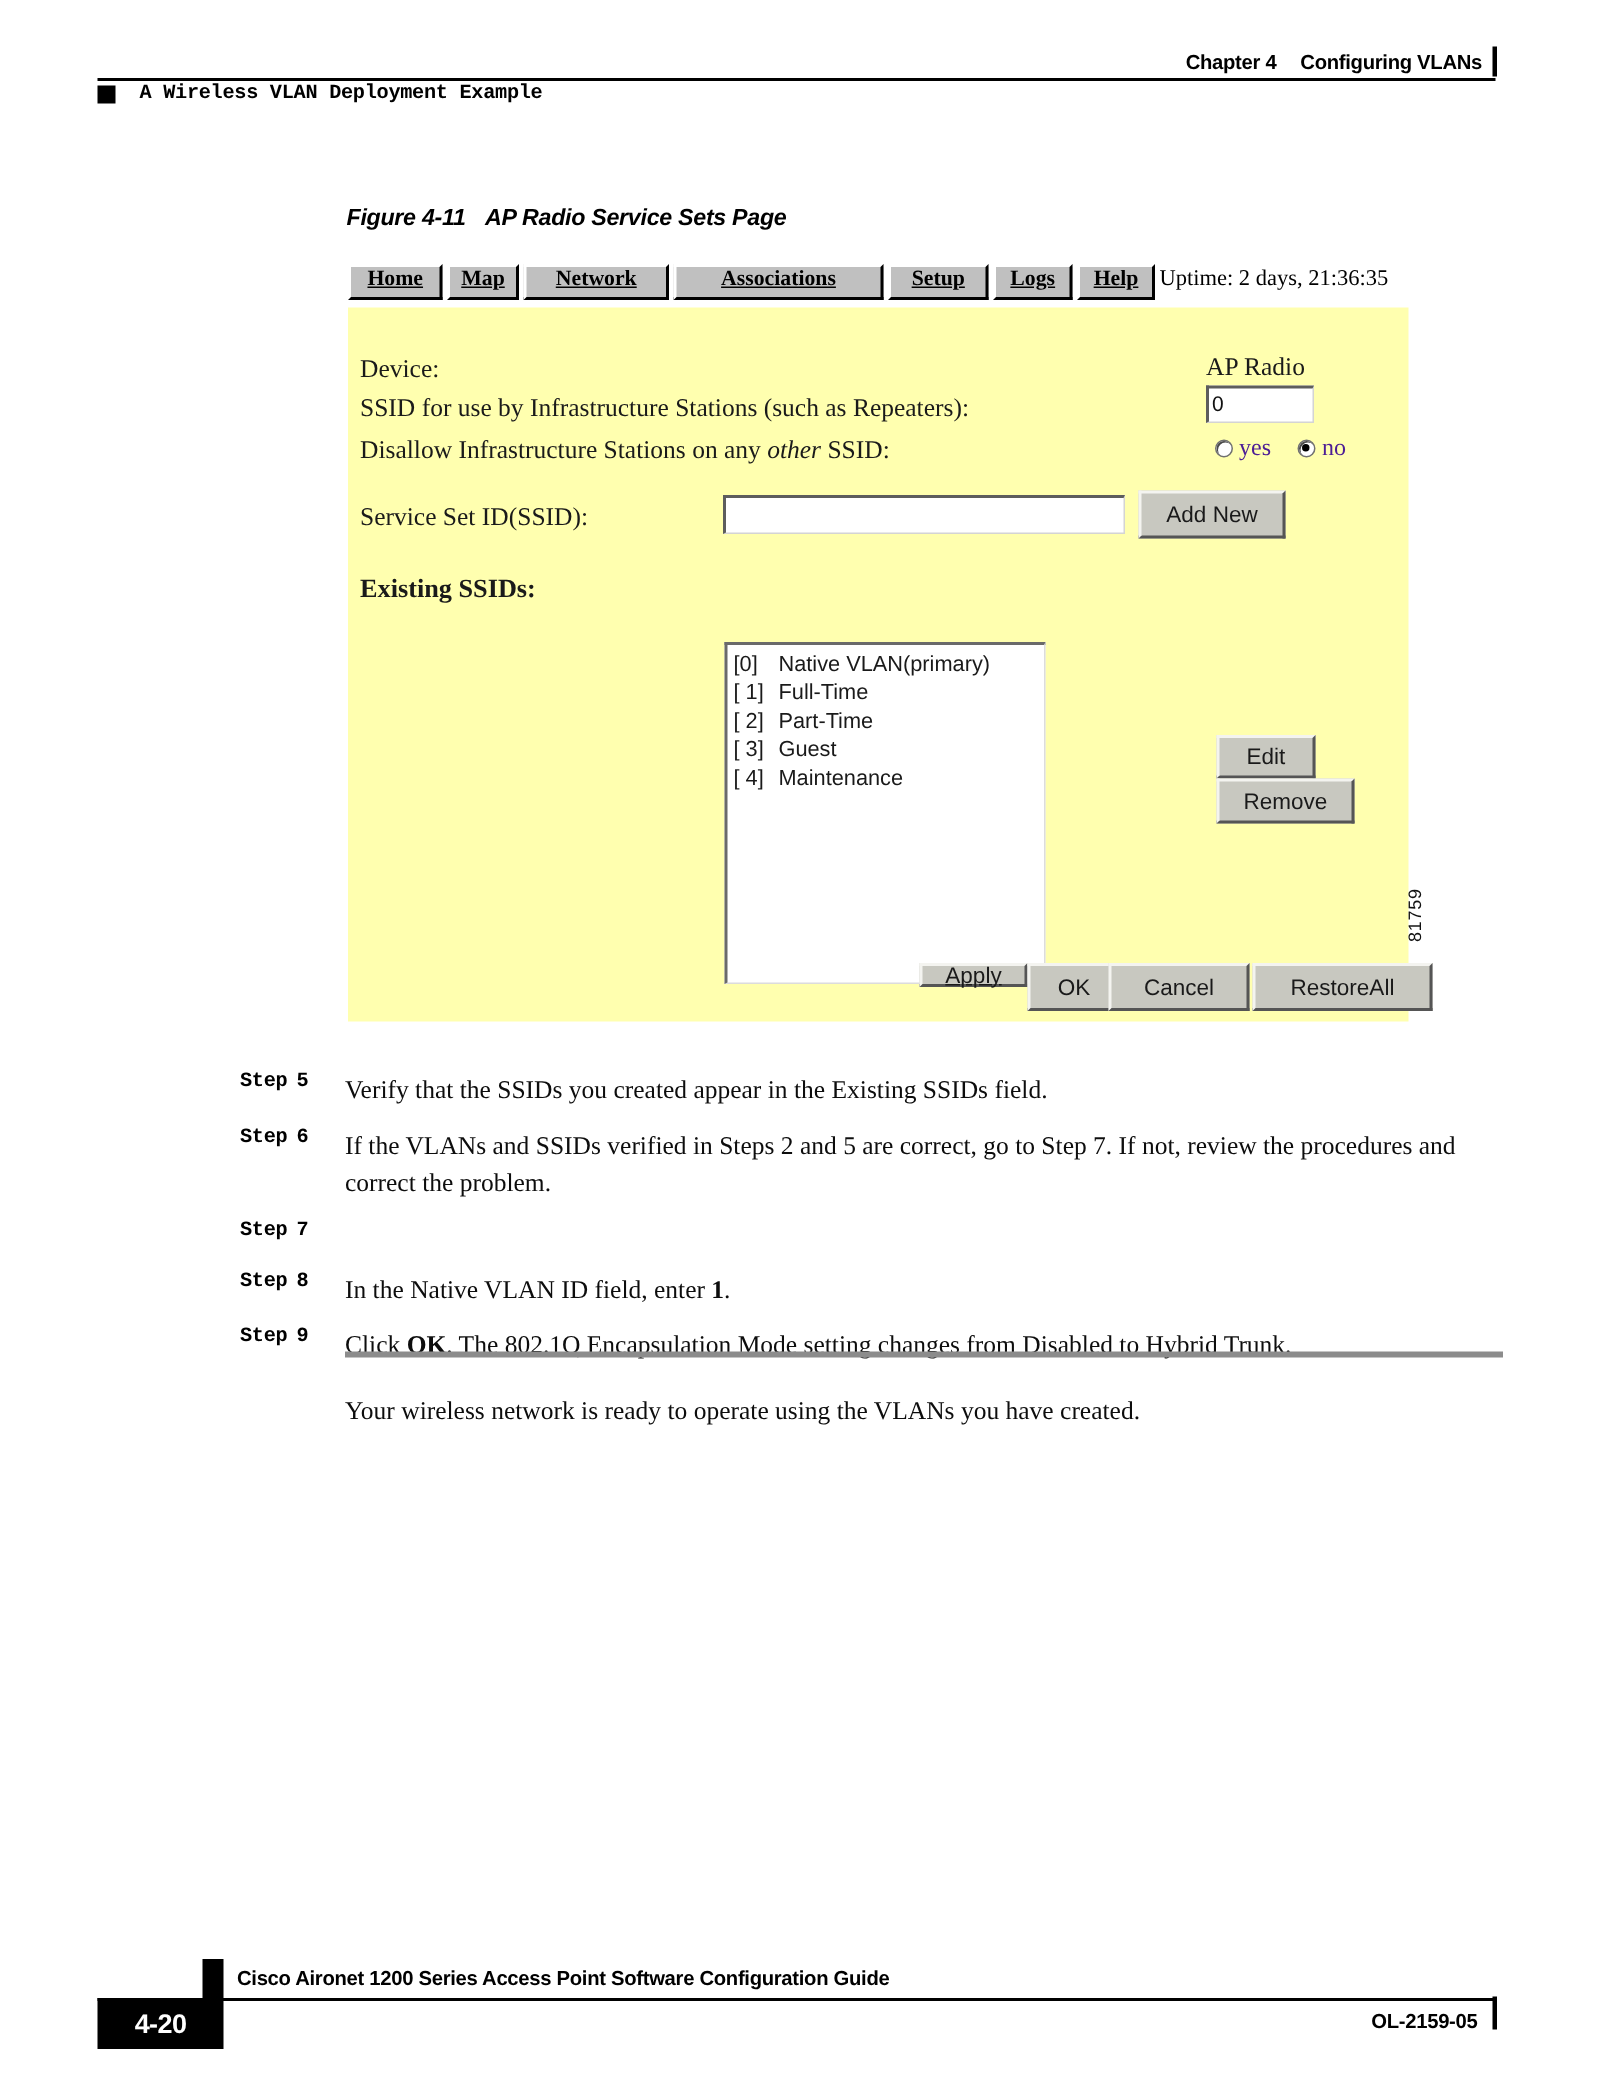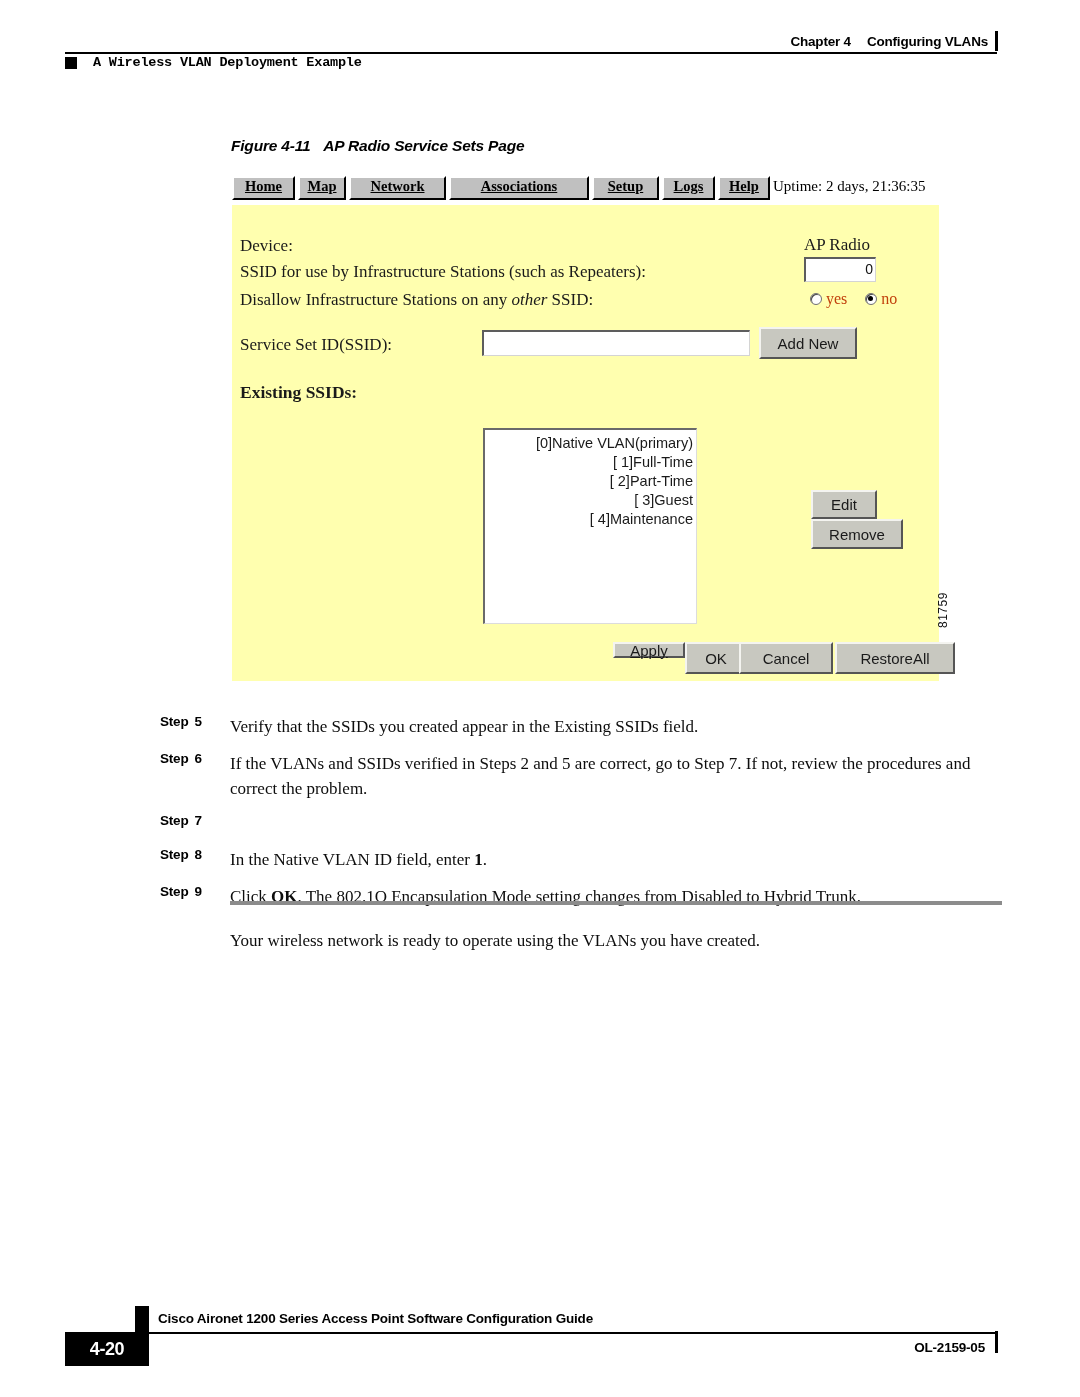--- a/index.html
+++ b/index.html
@@ -137,21 +137,20 @@
   }
 
   
   .panel {
     position: absolute;
     left: 0;
     top: 29px;
     width: 707px;
     height: 476px;
     background: #ffffaf;
-    text-align: right;
   }
 
   .lbl {
     position: absolute;
     font-family: "Liberation Serif", serif;
     font-size: 17px;
     color: #1a1a1a;
     white-space: nowrap;
   }
   .lbl .ital { font-style: italic; }
@@ -204,21 +203,21 @@
 
   
   .radio-group {
     position: absolute;
     left: 578px;
     top: 85px;
     display: flex;
     align-items: center;
     font-family: "Liberation Serif", serif;
     font-size: 16px;
-    color: #c2410c;
+    color: #4c1d95;
   }
   .radio-item { display: flex; align-items: center; margin-right: 18px; }
   .radio-dot {
     width: 12px;
     height: 12px;
     border-radius: 50%;
     background: #ffffff;
     border: 1.5px solid #707070;
     box-shadow: inset 1px 1px 0 #4a4a4a;
     margin-right: 4px;
@@ -258,21 +257,21 @@
   .btn.ok        { left: 453px; top: 437px; width: 62px; height: 32px; }
   .btn.cancel    { left: 507px; top: 437px; width: 94px; height: 32px; }
   .btn.restore   { left: 603px; top: 437px; width: 120px; height: 32px; }
 
   
   .listbox {
     position: absolute;
     left: 251px;
     top: 223px;
     width: 214px;
-    height: 196px;
+    height: 228px;
     background: #ffffff;
     border-top: 2px solid #6a6a6a;
     border-left: 2px solid #6a6a6a;
     border-right: 1px solid #dcdcdc;
     border-bottom: 1px solid #dcdcdc;
     box-sizing: border-box;
     padding: 4px 3px 0 4px;
     overflow: hidden;
   }
   .list-item {
@@ -308,21 +307,21 @@
   .step-row {
     position: relative;
     margin-bottom: 12px;
     min-height: 22px;
   }
   .step-label {
     position: absolute;
     left: 160px;
     top: 0;
     width: 60px;
-    font-family: Liberation Sans, sans-serif;
+    font-family: Liberation Mono, monospace;
     font-weight: bold;
     font-size: 13.5px;
     letter-spacing: -0.2px;
     white-space: nowrap;
   }
   .step-label .nsp { display: inline-block; width: 6px; }
   .step-text {
     margin-left: 230px;
     margin-right: 78px;
     font-family: "Liberation Serif", serif;

